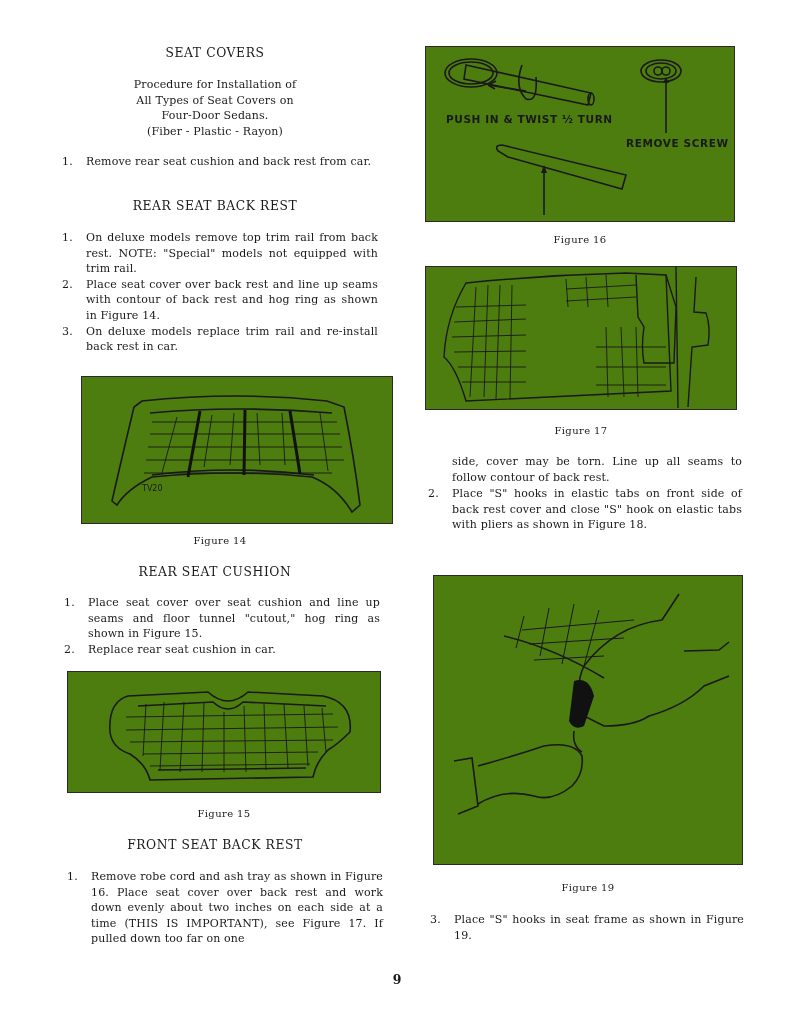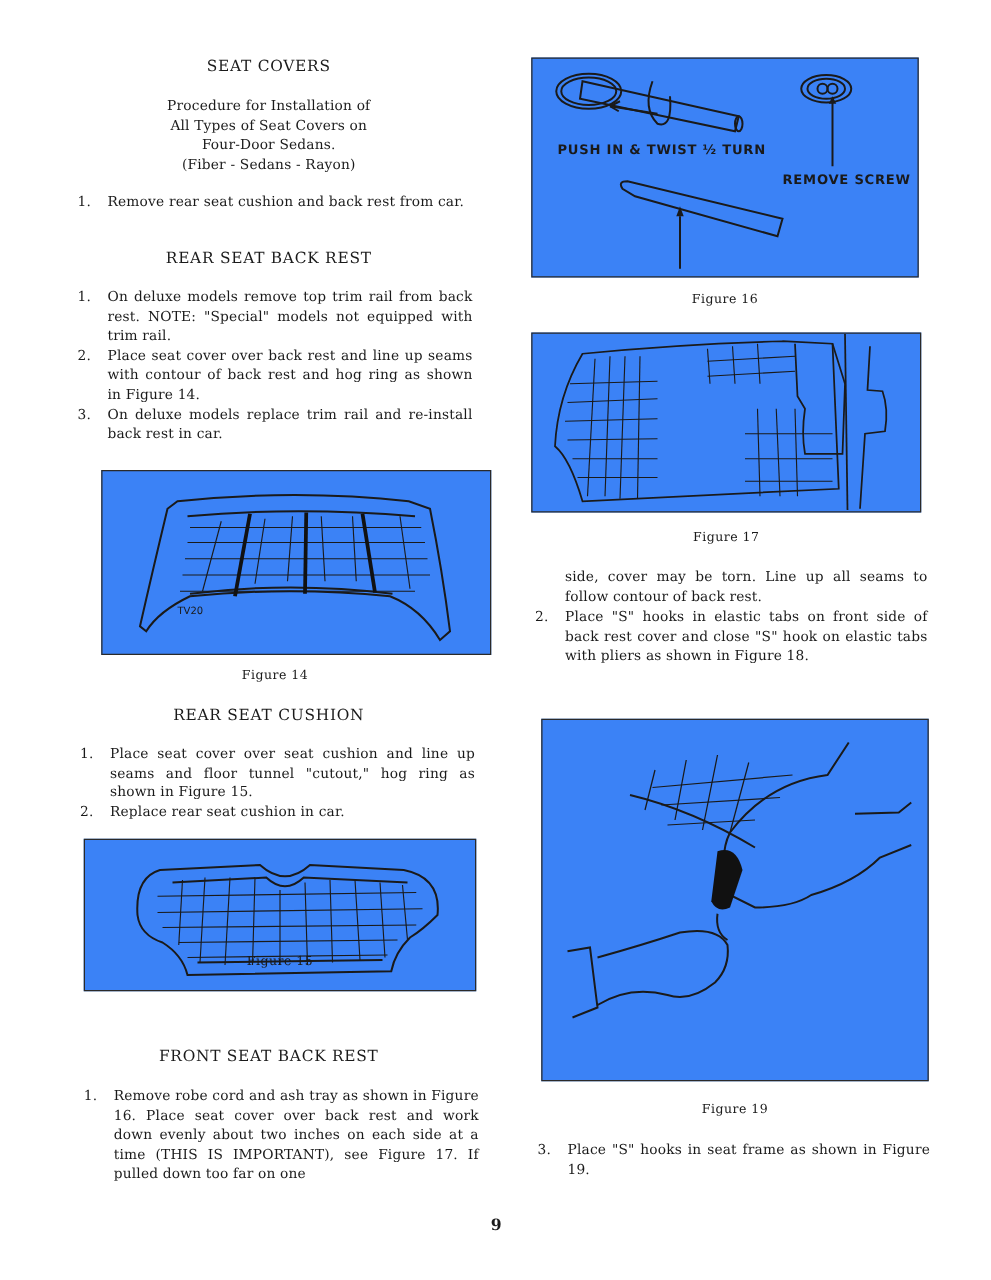--- a/index.html
+++ b/index.html
@@ -5,35 +5,35 @@
   html, body { margin:0; padding:0; background:#ffffff; }
   body { width:793px; height:1024px; position:relative; overflow:hidden;
          font-family:"DejaVu Serif", "Liberation Serif", serif; color:#1a1a1a; }
   .abs { position:absolute; }
   .center { text-align:center; }
   .txt { font-size:11px; line-height:15.6px; letter-spacing:0.15px; }
   .heading { font-size:12.3px; letter-spacing:0.6px; }
   .list { margin:0; padding:0; list-style:none; }
   .list li { position:relative; padding-left:24px; text-align:justify; }
   .list li .num { position:absolute; left:0; top:0; }
-  .fig { border:1.5px solid #2a2a2a; background:#3b82f6; box-sizing:border-box; }
+  .fig { border:1.5px solid #2a2a2a; background:#4d7c0f; box-sizing:border-box; }
   .caption { font-size:10px; letter-spacing:0.4px; }
   .sans-label { font-family:"DejaVu Sans", "Liberation Sans", sans-serif; font-weight:bold; font-size:10.5px; letter-spacing:0.6px; }
   svg { display:block; }
 </style>
 </head>
 <body>
 
 <div class="abs center heading" style="left:40px; top:46px; width:350px;">SEAT COVERS</div>
 
 <div class="abs center txt" style="left:40px; top:77px; width:350px;">
   <div>Procedure for Installation of</div>
   <div>All Types of Seat Covers on</div>
   <div>Four-Door Sedans.</div>
-  <div>(Fiber - Sedans - Rayon)</div>
+  <div>(Fiber - Plastic - Rayon)</div>
 </div>
 
 <ul class="abs list txt" style="left:62px; top:154px; width:316px;">
   <li><span class="num">1.</span><span>Remove rear seat cushion and back rest from car.</span></li>
 </ul>
 
 <div class="abs center heading" style="left:40px; top:199px; width:350px;">REAR SEAT BACK REST</div>
 
 <ul class="abs list txt" style="left:62px; top:230px; width:316px;">
   <li><span class="num">1.</span><span>On deluxe models remove top trim rail from back rest.  NOTE:  "Special" models not equipped with trim rail.</span></li>
@@ -97,21 +97,21 @@
         <line x1="136" y1="30" x2="134" y2="100"></line>
       <line x1="156" y1="40" x2="156" y2="100"></line>
         <line x1="176" y1="34" x2="178" y2="100"></line>
       <line x1="196" y1="32" x2="198" y2="98"></line>
         <line x1="216" y1="32" x2="220" y2="96"></line>
       <line x1="236" y1="34" x2="240" y2="94"></line>
         <line x1="254" y1="36" x2="258" y2="80"></line>
     </g>
   </svg>
 </div>
-<div class="abs center caption" style="left:67px; top:764px; width:314px;">Figure 15</div>
+<div class="abs center caption" style="left:67px; top:808px; width:314px;">Figure 15</div>
 
 <div class="abs center heading" style="left:40px; top:838px; width:350px;">FRONT SEAT BACK REST</div>
 
 <ul class="abs list txt" style="left:67px; top:869px; width:316px;">
   <li><span class="num">1.</span><span>Remove robe cord and ash tray as shown in Figure 16. Place seat cover over back rest and work down evenly about two inches on each side at a time (THIS IS IMPORTANT), see Figure 17. If pulled down too far on one</span></li>
 </ul>
 
 <div class="abs fig" style="left:425px; top:46px; width:310px; height:176px;">
   <svg width="307" height="173" viewBox="0 0 307 173">
     <g fill="none" stroke="#1a1a1a" stroke-width="1.6">

